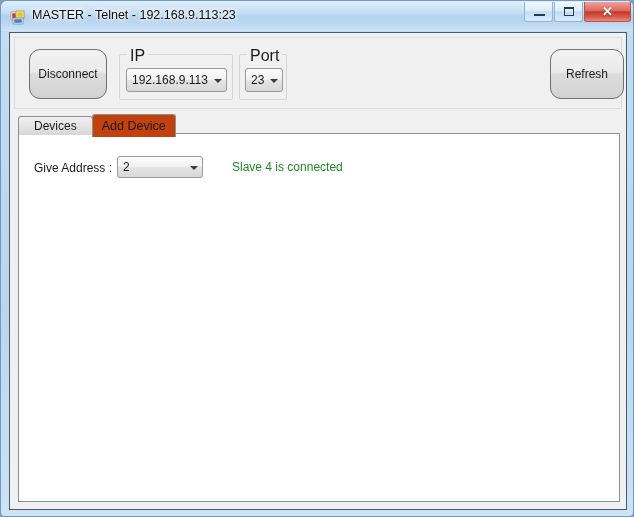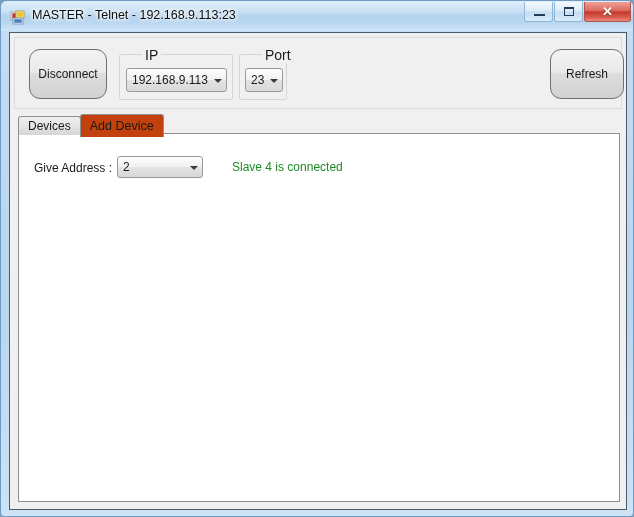--- a/index.html
+++ b/index.html
@@ -164,24 +164,24 @@
 
   
   .groupbox {
     position: absolute;
     box-sizing: border-box;
     border: 1px solid #d5d5d5;
     border-radius: 2px;
   }
   .groupbox > .gb-label {
     position: absolute;
-    top: -8px; left: 22px;
+    top: -8px; left: 7px;
     background: #f0f0f0;
     padding: 0 3px;
-    font-size: 14px;
+    font-size: 16px;
     color: #1a1a1a;
     white-space: nowrap;
   }
   .groupbox.disabled > .gb-label { color: #9d9d9d; }
 
   .gb-ip   { left: 104px; top: 16px; width: 114px; height: 46px; }
   .gb-port { left: 224px; top: 16px; width: 48px;  height: 46px; }
   .gb-conn { left: 455px; top: 11px; width: 74px;  height: 51px; }
 
   
@@ -266,21 +266,21 @@
     align-items: flex-end;
     z-index: 3;
   }
   .tab {
     box-sizing: border-box;
     font-size: 12px;
     color: #1a1a1a;
     border: 1px solid #8e8f8f;
     border-bottom: none;
     border-radius: 3px 3px 0 0;
-    padding: 0 9px;
+    padding: 0 15px;
     display: flex;
     align-items: center;
     cursor: default;
     user-select: none;
     white-space: nowrap;
   }
   .tab.inactive {
     height: 19px;
     margin-bottom: 0;
     background: linear-gradient(180deg,#f0f0f0 0%,#e3e3e3 55%,#d6d6d6 100%);

